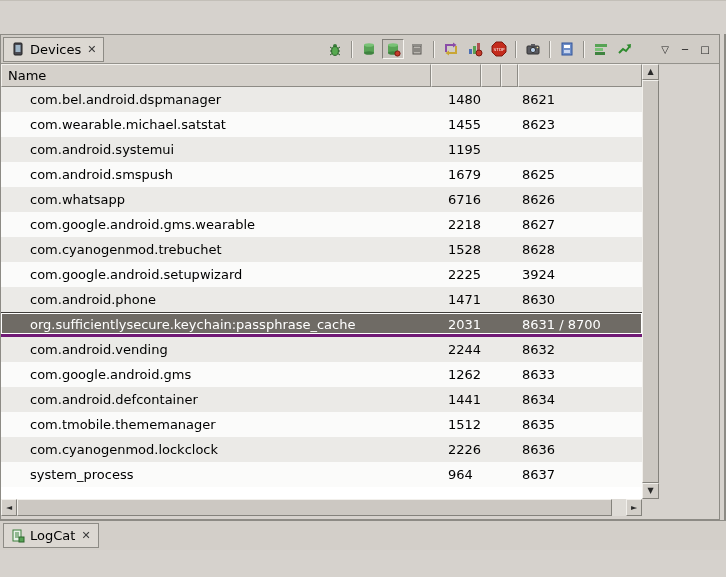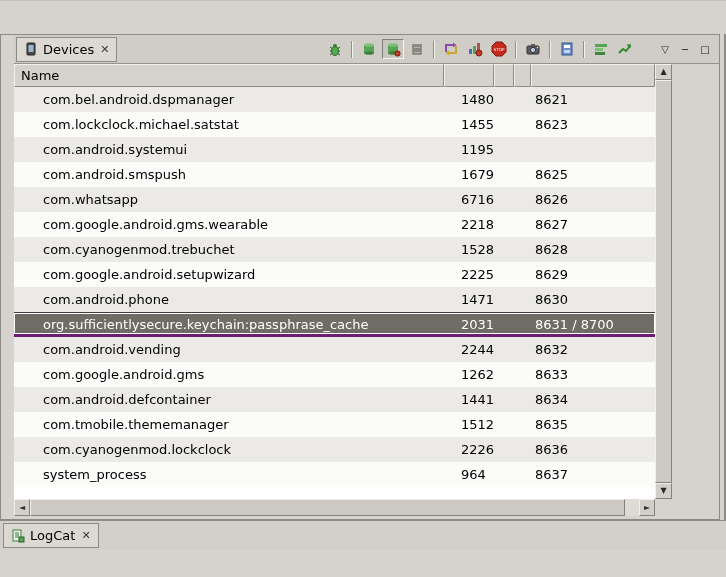--- a/index.html
+++ b/index.html
@@ -10,21 +10,21 @@
     font-size:13px; color:#000;
   }
   
   .menubar { height:27px; display:flex; align-items:center; padding-left:4px; background:#d6d2cd; }
   .menu-item { display:inline-block; padding:4px 9px; cursor:default; }
   .menu-item::first-letter { text-decoration:underline; }
   
   .toolbar-empty { height:34px; border-top:1px solid #c3bfb8; background:#d6d2cd; }
   
   .main { height:486px; display:flex; }
-  .left-panel { width:723px; background:#d6d2cd; border:1px solid #8d8b85; display:flex; flex-direction:column;padding-left:13px; }
+  .left-panel { width:723px; background:#d6d2cd; border:1px solid #8d8b85; display:flex; flex-direction:column; }
   .splitter { width:4px; background:#d6d2cd; }
   .right-panel { flex:1; background:#d6d2cd; border:1px solid #8d8b85; display:flex; flex-direction:column; overflow:hidden; }
   
   .tabbar { height:29px; display:flex; align-items:center; background:#d0ccc6; border-bottom:1px solid #94928c; padding-left:2px; }
   .vtab { height:25px; display:flex; align-items:center; gap:5px; padding:0 7px; background:#dcd8d2; border:1px solid #8d8b85; white-space:nowrap; }
   .close-x { font-size:11px; color:#3a3a3a; padding-left:1px; cursor:default; }
   
   .view-toolbar { margin-left:auto; display:flex; align-items:center; gap:2px; padding-right:5px; }
   .tbtn { width:22px; height:20px; display:flex; align-items:center; justify-content:center; }
   .tbtn.pressed { border:1px solid; border-color:#807e78 #f6f4f0 #f6f4f0 #807e78; background:#c9c5bf; }
@@ -207,21 +207,21 @@
           </div>
           <div class="rows">
             <div class="tr">
                 <div class="td name">com.bel.android.dspmanager</div>
                 <div class="td pid">1480</div>
                 <div class="td c3"></div>
                 <div class="td c4"></div>
                 <div class="td port">8621</div>
               </div>
             <div class="tr">
-                <div class="td name">com.lockclock.michael.satstat</div>
+                <div class="td name">com.wearable.michael.satstat</div>
                 <div class="td pid">14553</div>
                 <div class="td c3"></div>
                 <div class="td c4"></div>
                 <div class="td port">8623</div>
               </div>
             <div class="tr">
                 <div class="td name">com.android.systemui</div>
                 <div class="td pid">1195</div>
                 <div class="td c3"></div>
                 <div class="td c4"></div>
@@ -252,21 +252,21 @@
                 <div class="td pid">1528</div>
                 <div class="td c3"></div>
                 <div class="td c4"></div>
                 <div class="td port">8628</div>
               </div>
             <div class="tr">
                 <div class="td name">com.google.android.setupwizard</div>
                 <div class="td pid">22250</div>
                 <div class="td c3"></div>
                 <div class="td c4"></div>
-                <div class="td port">8629</div>
+                <div class="td port">3924</div>
               </div>
             <div class="tr">
                 <div class="td name">com.android.phone</div>
                 <div class="td pid">1471</div>
                 <div class="td c3"></div>
                 <div class="td c4"></div>
                 <div class="td port">8630</div>
               </div>
             <div class="tr selected">
                 <div class="td name">org.sufficientlysecure.keychain:passphrase_cache</div>

